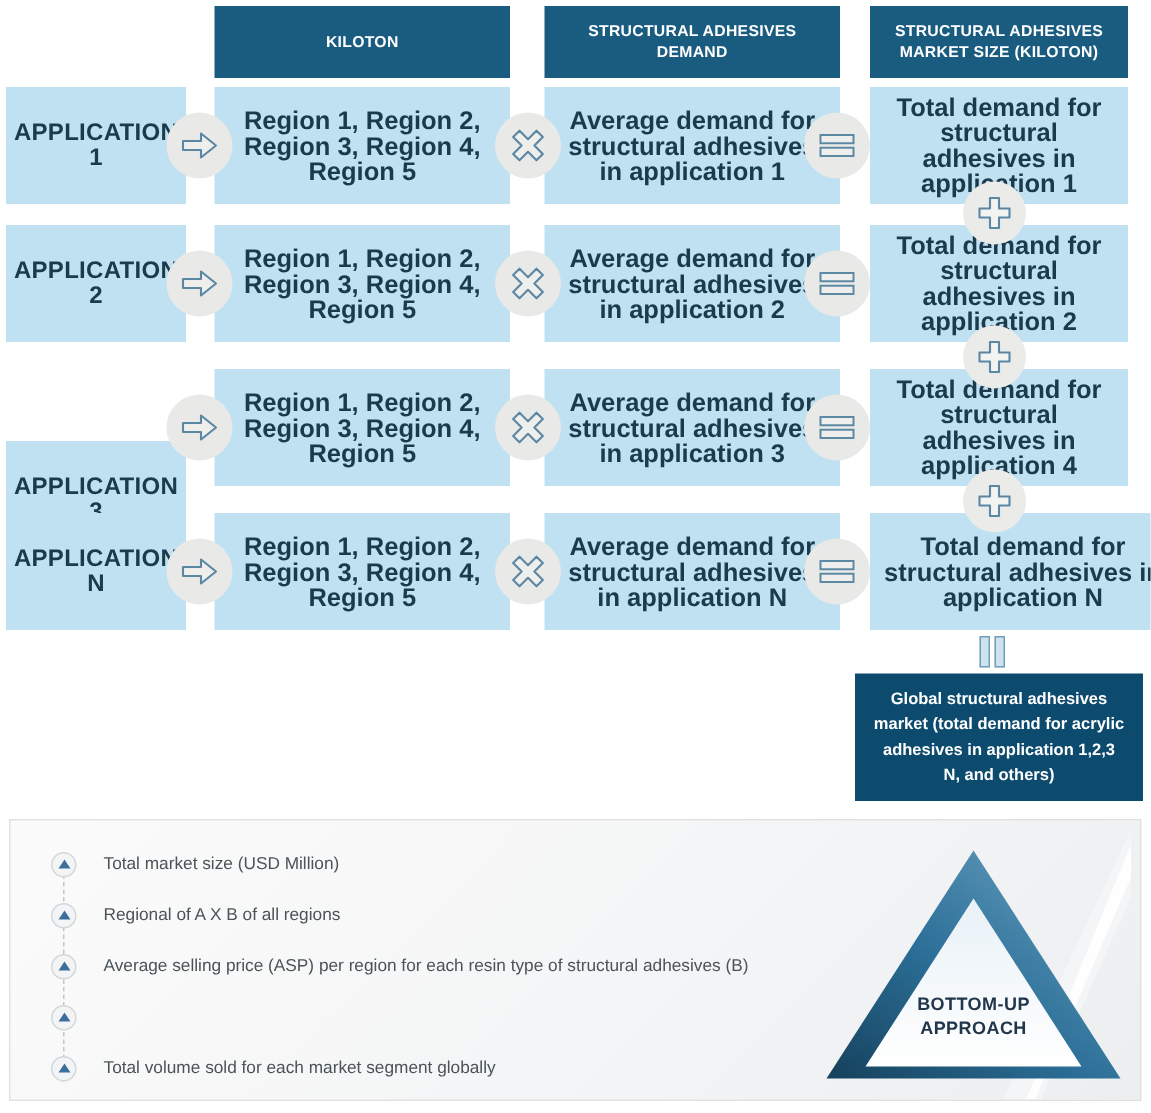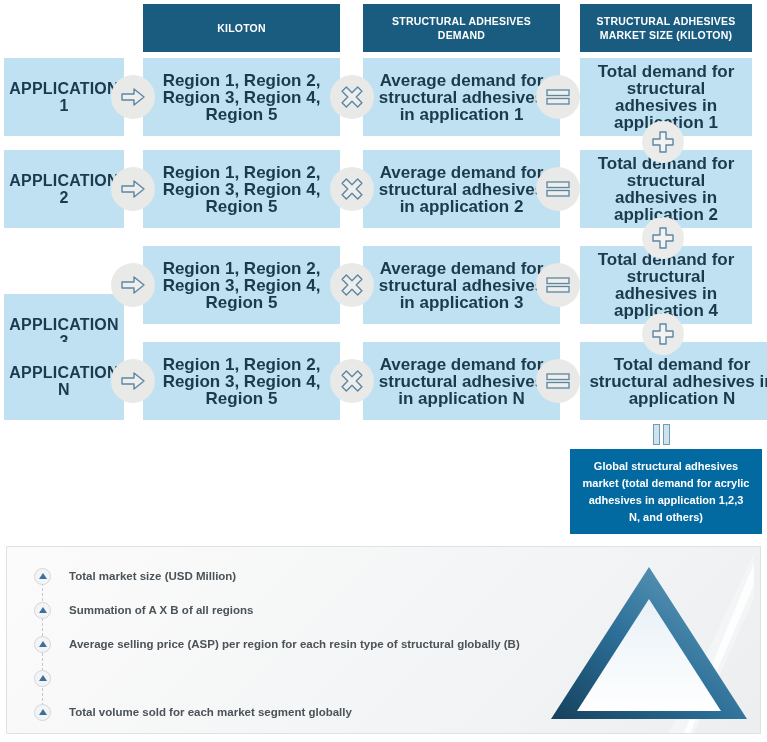--- a/index.html
+++ b/index.html
@@ -51,21 +51,21 @@
     background: #e9e9e8;
     display: flex; align-items: center; justify-content: center;
     z-index: 5;
   }
   .op.plus { width: 42px; height: 42px; background:#ebebea; }
   .op svg { display:block; }
 
   
   .finalbox {
     position: absolute;
-    background: #0369a1;
+    background: #0c4a6e;
     color: #ffffff;
     font-size: 11px;
     font-weight: bold;
     line-height: 17px;
     display: flex; align-items: center; justify-content: center;
     text-align: center;
     padding: 8px 12px;
   }
   .pausebars { position:absolute; z-index:6; display:flex; gap:3px; }
   .pausebars i {
@@ -105,21 +105,20 @@
     display:block; width:0; height:0;
     border-left: 4px solid transparent;
     border-right: 4px solid transparent;
     border-bottom: 6px solid #3d6f9e;
   }
   .legtext {
     margin-left: 18px;
     font-size: 11.5px;
     color: #4b5358;
     white-space: nowrap;
-    font-weight: bold;
   }
 
   
   #tri { position:absolute; right: 6px; bottom: 0px; width: 210px; height: 180px; }
   #tri .label {
     position:absolute; left:0; right:0; top: 108px;
     text-align:center;
     font-size: 12px; font-weight: bold; color:#21364a;
     line-height: 16px;
     letter-spacing:.3px;
@@ -265,27 +264,27 @@
       <div class="legrow">
         <span class="bullet">
             <s></s>
           </span>
         <span class="legtext">Total market size (USD Million)</span>
       </div>
       <div class="legrow">
         <span class="bullet">
             <s></s>
           </span>
-        <span class="legtext">Summation of A X B of all regions</span>
-      </div>
-      <div class="legrow">
-        <span class="bullet">
-            <s></s>
-          </span>
-        <span class="legtext">Average selling price (ASP) per region for each resin type of structural globally (B)</span>
+        <span class="legtext">Regional of A X B of all regions</span>
+      </div>
+      <div class="legrow">
+        <span class="bullet">
+            <s></s>
+          </span>
+        <span class="legtext">Average selling price (ASP) per region for each resin type of structural adhesives (B)</span>
       </div>
       <div class="legrow">
         <span class="bullet">
             <s></s>
           </span>
       </div>
       <div class="legrow">
         <span class="bullet">
             <s></s>
           </span>
@@ -306,15 +305,19 @@
             <stop offset="100%" stop-color="#ffffff"></stop>
           </linearGradient>
         </defs>
         <path d="M210 0 L125 180 L150 180 L210 45 Z" fill="#f3f5f6" opacity="0.9"></path>
         <path d="M210 10 L140 180 L146 180 L210 32 Z" fill="#ffffff" opacity="0.85"></path>
       </svg>
       <svg viewBox="0 0 210 180" style="position:absolute;left:0;top:0;width:210px;height:180px;z-index:2;">
         <polygon points="105,14 203,166 7,166" fill="url(#gtri)"></polygon>
         <polygon points="105,46 177,158 33,158" fill="url(#ginner)"></polygon>
       </svg>
+      <div class="label">
+        <div>BOTTOM-UP</div>
+        <div>APPROACH</div>
+      </div>
     </div>
   </div>
 </div>
 
 </body></html>

